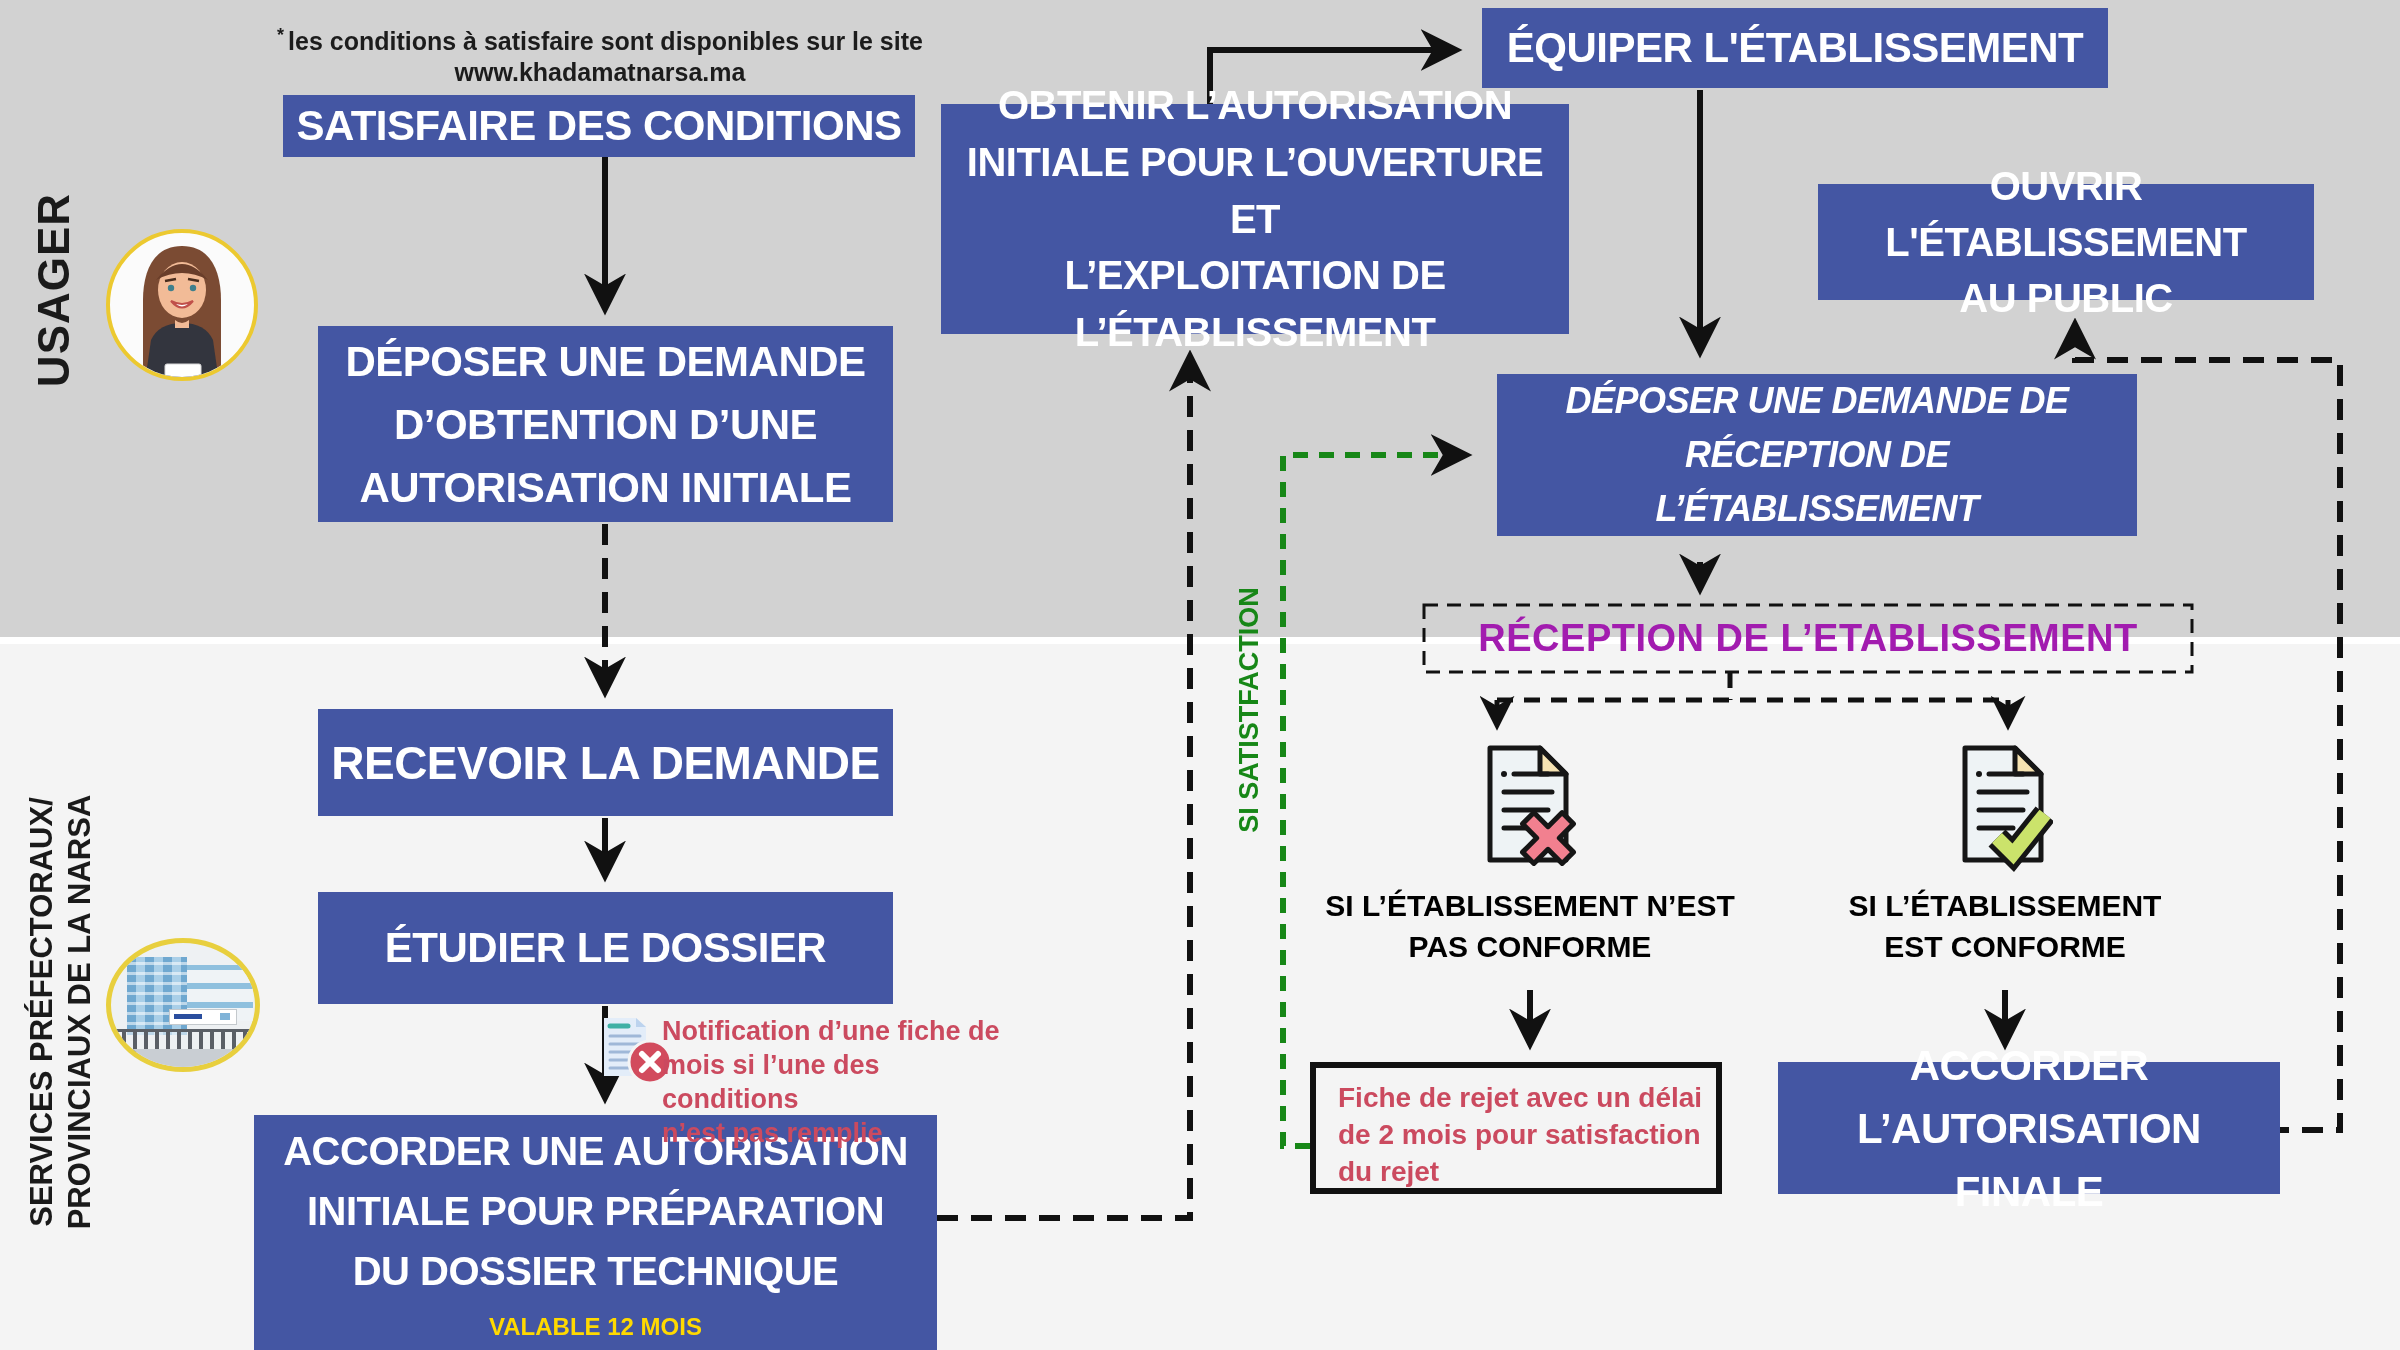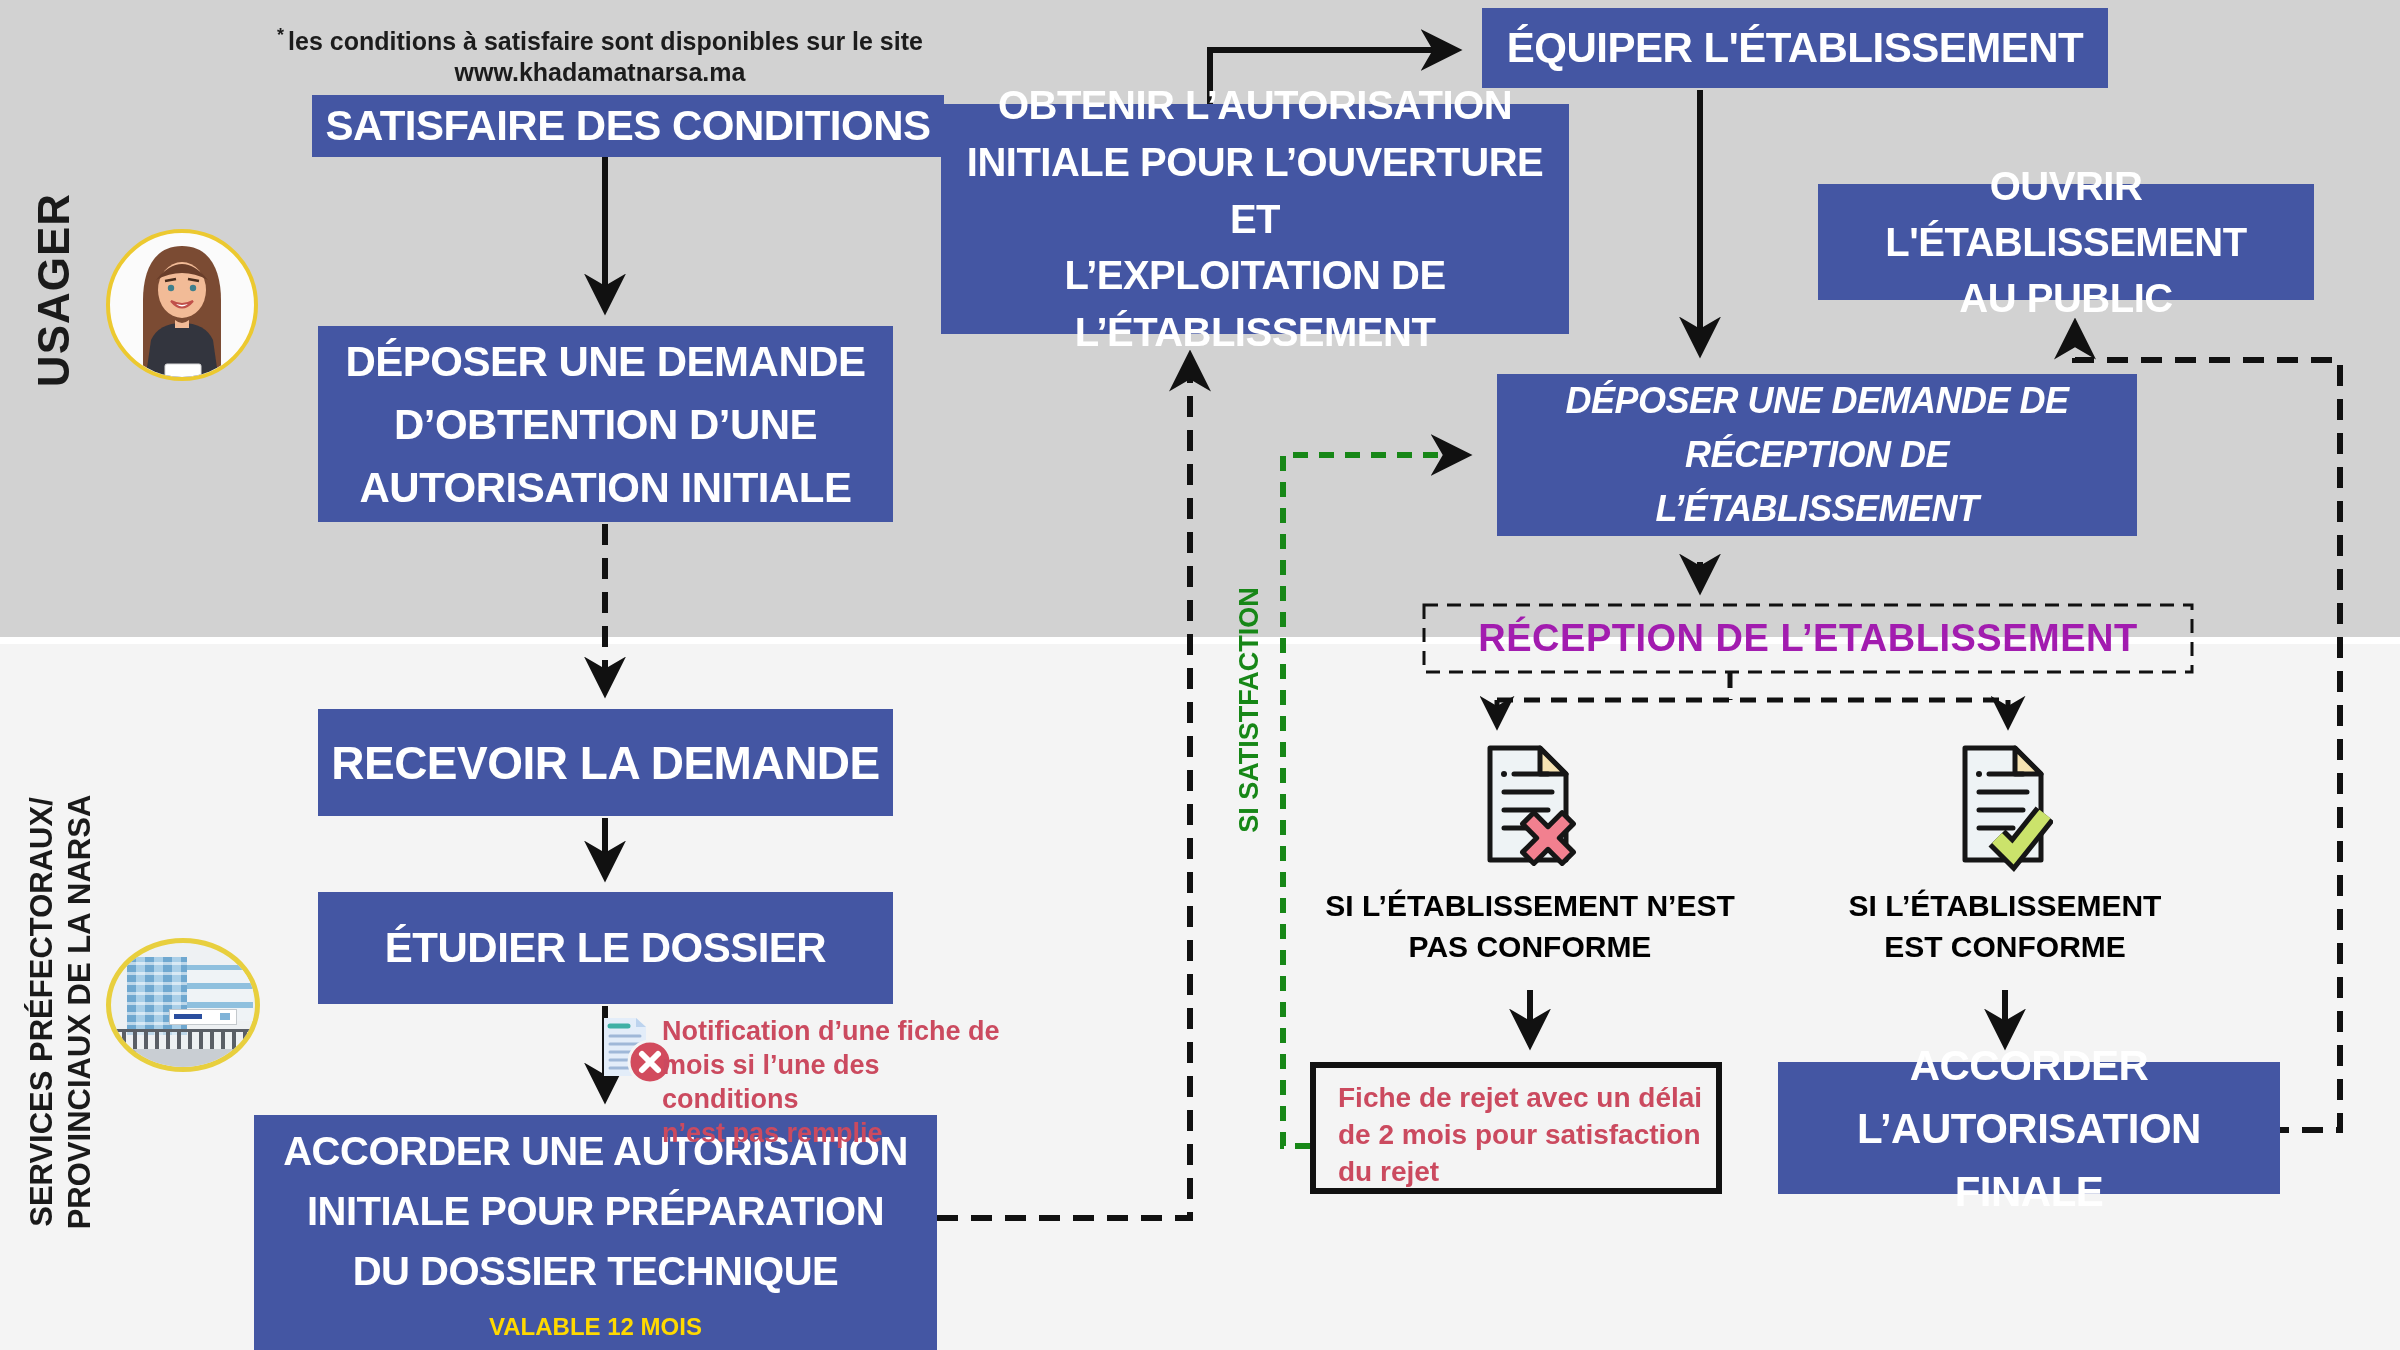--- a/index.html
+++ b/index.html
@@ -157,21 +157,21 @@
     <div class="tower"></div>
     <div class="wing"></div>
     <div class="canopy">
       <div class="sign-line"></div>
       <div class="sign-dot"></div>
     </div>
     <div class="fence"></div>
     <div class="ground"></div>
   </div>
 
-  <div class="bluebox" style="left:283px;top:95px;width:632px;height:62px;font-size:42px;margin-left:29px;" data-bind="boxes.satisfaire">SATISFAIRE DES CONDITIONS</div>
+  <div class="bluebox" style="left:283px;top:95px;width:632px;height:62px;font-size:42px;" data-bind="boxes.satisfaire">SATISFAIRE DES CONDITIONS</div>
 
   <div class="bluebox" style="left:318px;top:326px;width:575px;height:196px;font-size:42px;line-height:1.5;" data-bind="boxes.deposer_initiale">DÉPOSER UNE DEMANDE
 D’OBTENTION D’UNE
 AUTORISATION INITIALE</div>
 
   <div class="bluebox" style="left:318px;top:709px;width:575px;height:107px;font-size:46px;" data-bind="boxes.recevoir">RECEVOIR LA DEMANDE</div>
 
   <div class="bluebox" style="left:318px;top:892px;width:575px;height:112px;font-size:42px;" data-bind="boxes.etudier">ÉTUDIER LE DOSSIER</div>
 
   <div class="bluebox" style="left:254px;top:1115px;width:683px;height:235px;font-size:40px;line-height:1.5;flex-direction:column;">

